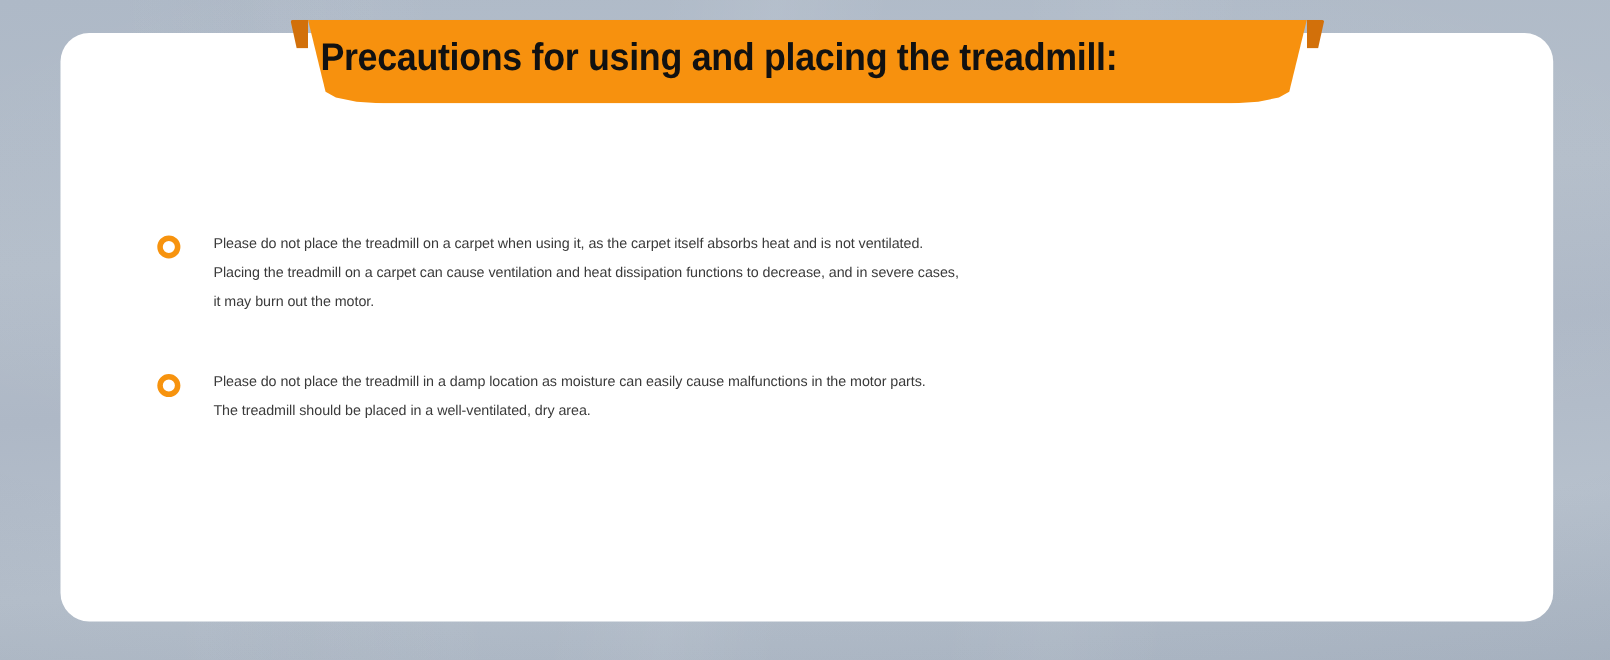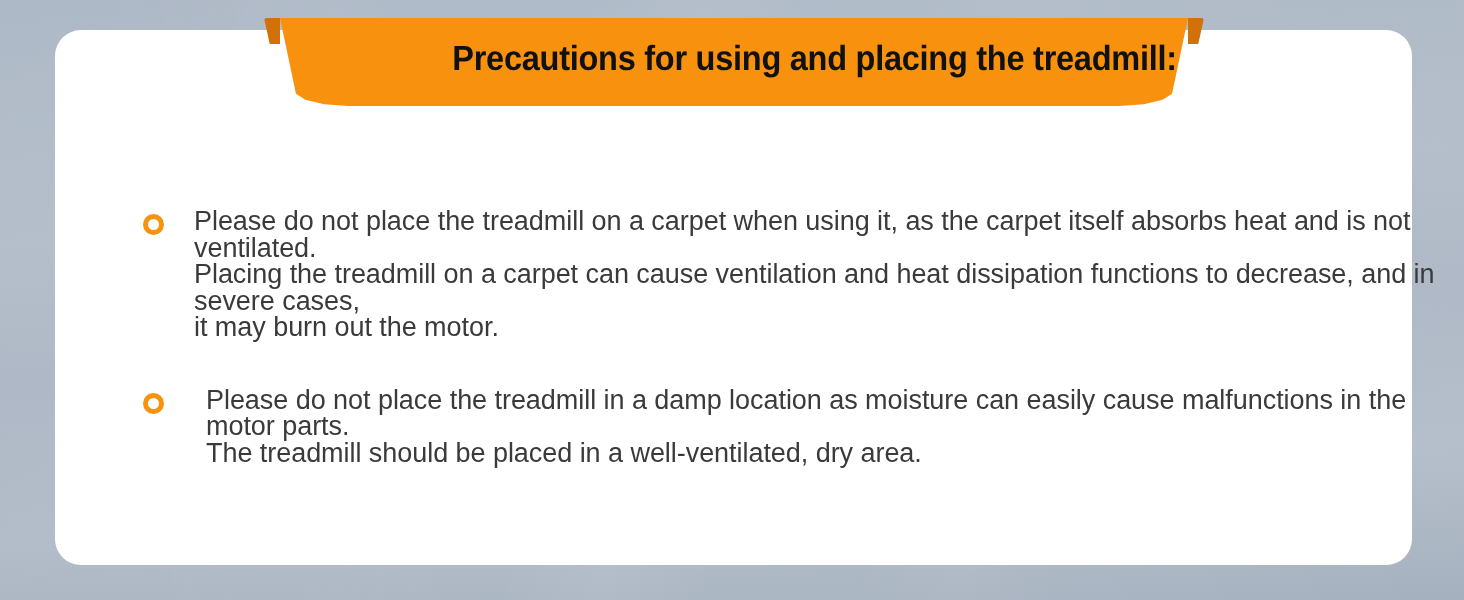--- a/index.html
+++ b/index.html
@@ -52,37 +52,37 @@
   .banner-fold {
     position:absolute;
     top:0; width:16px; height:26px;
     background:#d2700a;
   }
   .banner-fold.left  { left:0;  clip-path:polygon(0 0, 100% 0, 100% 100%, 36% 100%); border-top-left-radius:3px;}
   .banner-fold.right { right:0; clip-path:polygon(0 0, 100% 0, 64% 100%, 0 100%); border-top-right-radius:3px;}
 
   #banner {
     position:absolute;
-    left:0; top:0; width:940px; height:88px;
+    left:0; top:0; width:940px; height:76px;
     background:#f7910e;
     clip-path:polygon(
       1.7% 0%,
       98.3% 0%,
       96.6% 86%,
       95.6% 93%,
       93.6% 98%,
       91.0% 100%,
       9.0% 100%,
       6.4% 98%,
       4.4% 93%,
       3.4% 86%
     );
     display:flex;
     align-items:center;
-    justify-content:flex-end;
+    justify-content:flex-start;
   }
   #banner-title {
     color:#111111;
     font-family:"Liberation Sans", sans-serif;
     font-size:35px;
     font-weight:bold;
     letter-spacing:-0.3px;
     transform:scaleX(0.93);
     transform-origin:center;
     white-space:nowrap;
@@ -93,33 +93,33 @@
   
   #precautions-list {
     position:absolute;
     left:88px; top:178px;
     width:1300px;
   }
   .precaution-item {
     display:flex;
     align-items:flex-start;
   }
-  .precaution-item + .precaution-item { margin-top:46px;gap:12px; }
+  .precaution-item + .precaution-item { margin-top:46px; }
 
   .bullet-ring {
     flex:0 0 auto;
     width:21px; height:21px;
     border:5px solid #f7930e;
     border-radius:50%;
     margin-top:6px;
   }
   .precaution-text {
     margin-left:30px;
     color:#3a3a3a;
-    font-size:27px;
+    font-size:13px;
     line-height:26.5px;
     letter-spacing:-0.05px;
     white-space:pre-line;
   }
 </style>
 </head>
 <body>
 
 <div id="bg-base"></div>
 <div id="bg-streaks"></div>

